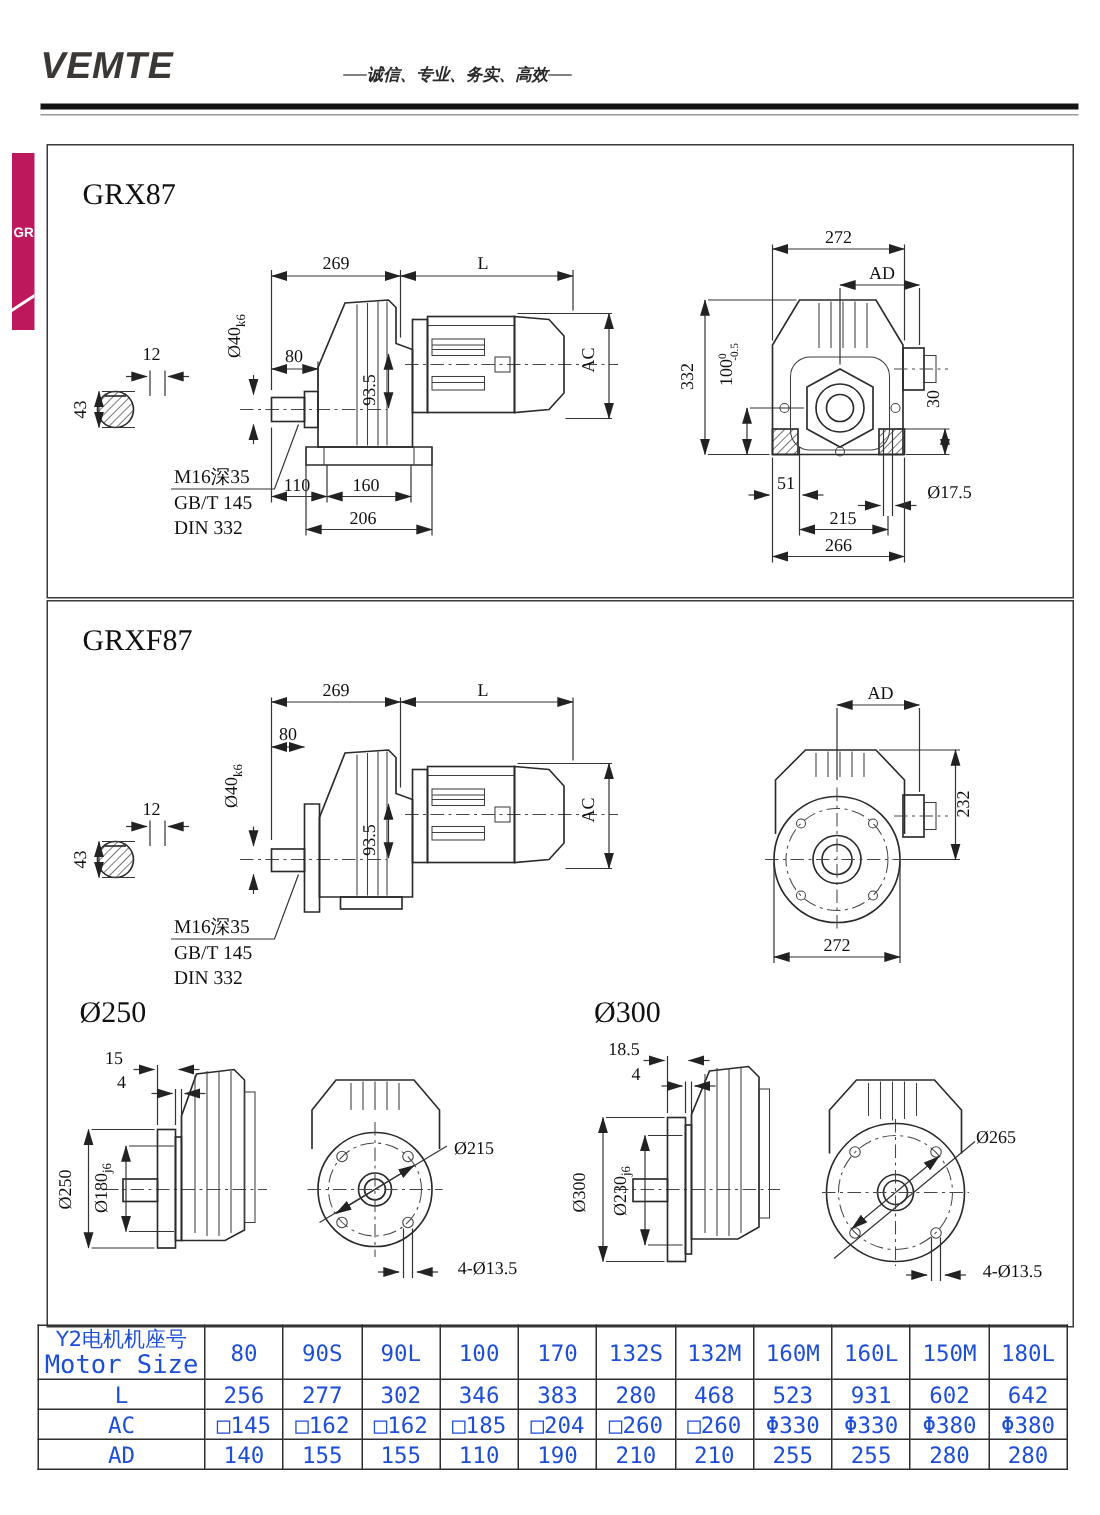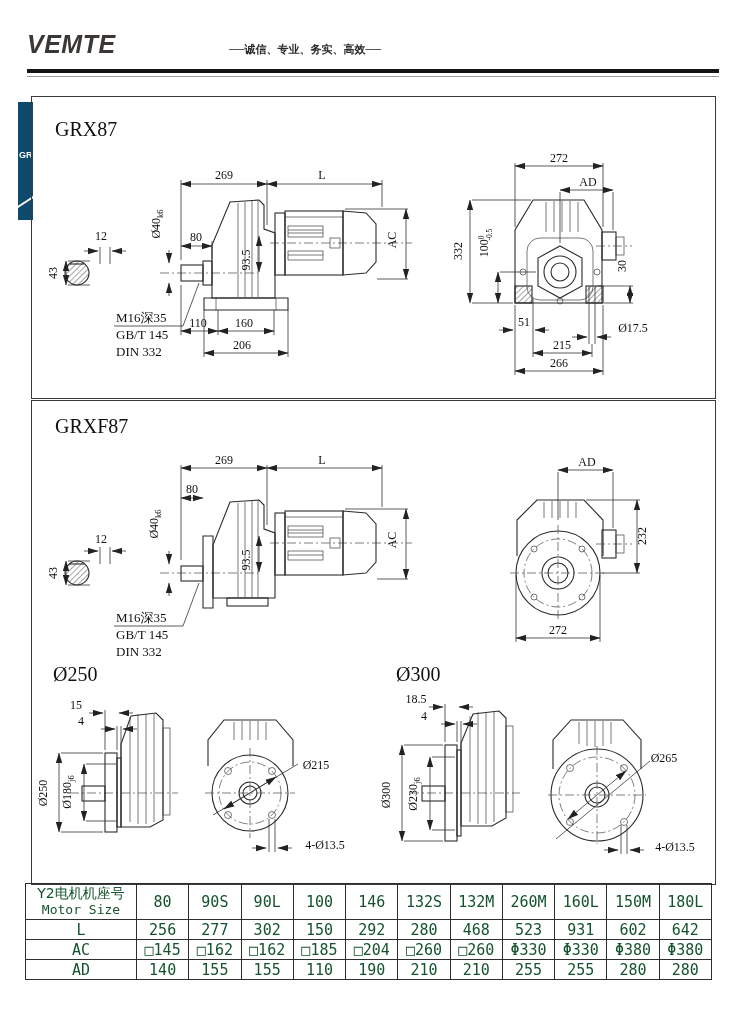--- a/index.html
+++ b/index.html
@@ -2,54 +2,54 @@
 <html><head>
 <meta charset="utf-8">
 <style>
   html,body{margin:0;padding:0;background:#fff;}
   .page{position:relative;width:733px;height:1010px;background:#ffffff;overflow:hidden;
         font-family:"Liberation Serif", serif;}
   
   .logo{position:absolute;left:27px;top:30px;font-family:"Liberation Sans",sans-serif;
         font-weight:800;font-style:italic;font-size:25px;letter-spacing:0.5px;color:#3b3734;}
   .tagline{position:absolute;left:225px;top:42px;width:160px;text-align:center;
-        font-family:"Liberation Sans",sans-serif;font-weight:700;
+        font-family:"Liberation Sans",sans-serif;font-style:italic;font-weight:700;
         font-size:11px;color:#2a2a2a;white-space:nowrap;}
   .rule-thick{position:absolute;left:27px;top:69px;width:692px;height:4px;background:#141414;}
   .rule-thin{position:absolute;left:27px;top:76px;width:692px;height:1px;background:#9a9a9a;}
   
-  .side-tab{position:absolute;left:18px;top:102px;width:15px;height:118px;background:#0c4a6e;overflow:hidden;}
+  .side-tab{position:absolute;left:8px;top:102px;width:15px;height:118px;background:#be185d;overflow:hidden;}
   .side-tab .tab-label{position:absolute;left:1px;top:48px;font-family:"Liberation Sans",sans-serif;
         font-size:9px;font-weight:700;color:#fbfbfb;}
   .side-tab .tab-slash{position:absolute;left:-4px;top:98px;width:26px;height:2px;background:#ffffff;
         transform:rotate(-33deg);}
   
   .box{position:absolute;border:1px solid #3a3a3a;background:transparent;}
   .box1{left:31px;top:96px;width:683px;height:301px;}
   .box2{left:31px;top:400px;width:683px;height:483px;}
   svg.drawings{position:absolute;left:0;top:0;}
   .obj{stroke:#2b2b2b;stroke-width:1.1;fill:none;stroke-linejoin:miter;}
   .thin{stroke:#3f3f3f;stroke-width:0.7;fill:none;}
   .dim{stroke:#333;stroke-width:0.8;fill:none;}
   .cl{stroke:#474747;stroke-width:0.7;stroke-dasharray:9 3 2 3;fill:none;}
   .hatched{fill:url(#h45);stroke:#2b2b2b;stroke-width:1.1;}
   text.d{font-family:"Liberation Serif",serif;font-size:12px;fill:#101010;}
   text.note{font-family:"Liberation Serif",serif;font-size:13px;fill:#101010;}
   text.title{font-family:"Liberation Serif",serif;font-size:20px;fill:#101010;}
   
   .dim-table-wrap{position:absolute;left:25px;top:883px;}
   table.dim-table{border-collapse:collapse;table-layout:fixed;width:687px;
-        font-family:"DejaVu Sans Mono",monospace;color:#14532d;}
+        font-family:"DejaVu Sans Mono",monospace;color:#1d4ed8;}
   table.dim-table td{border:1px solid #2e2e2e;text-align:center;vertical-align:middle;
         padding:0;font-size:15px;}
   table.dim-table td.lbl{font-size:15px;}
   tr.h-head{height:36px;}
   tr.h-row{height:20px;}
   .hd-cn{font-size:14px;line-height:17px;font-family:"DejaVu Sans",sans-serif;}
-  .hd-en{font-size:13px;line-height:16px;}
+  .hd-en{font-size:17px;line-height:16px;}
 </style>
 </head>
 <body>
 
 <div class="page">
 
   <div class="logo">VEMTE</div>
   <div class="tagline">──诚信、专业、务实、高效──</div>
   <div class="rule-thick"></div>
   <div class="rule-thin"></div>
@@ -394,35 +394,35 @@
       <tbody>
         <tr class="h-head">
           <td class="lbl">
             <div class="hd-cn">Y2电机机座号</div>
             <div class="hd-en">Motor Size</div>
           </td>
           <td>80</td>
           <td>90S</td>
           <td>90L</td>
           <td>100</td>
-          <td>146</td>
+          <td>170</td>
           <td>132S</td>
           <td>132M</td>
-          <td>260M</td>
+          <td>160M</td>
           <td>160L</td>
           <td>150M</td>
           <td>180L</td>
         </tr>
         <tr class="h-row">
           <td class="lbl">L</td>
           <td>256</td>
           <td>277</td>
           <td>302</td>
-          <td>150</td>
-          <td>292</td>
+          <td>346</td>
+          <td>383</td>
           <td>280</td>
           <td>468</td>
           <td>523</td>
           <td>931</td>
           <td>602</td>
           <td>642</td>
         </tr>
         <tr class="h-row">
           <td class="lbl">AC</td>
           <td>□145</td>

